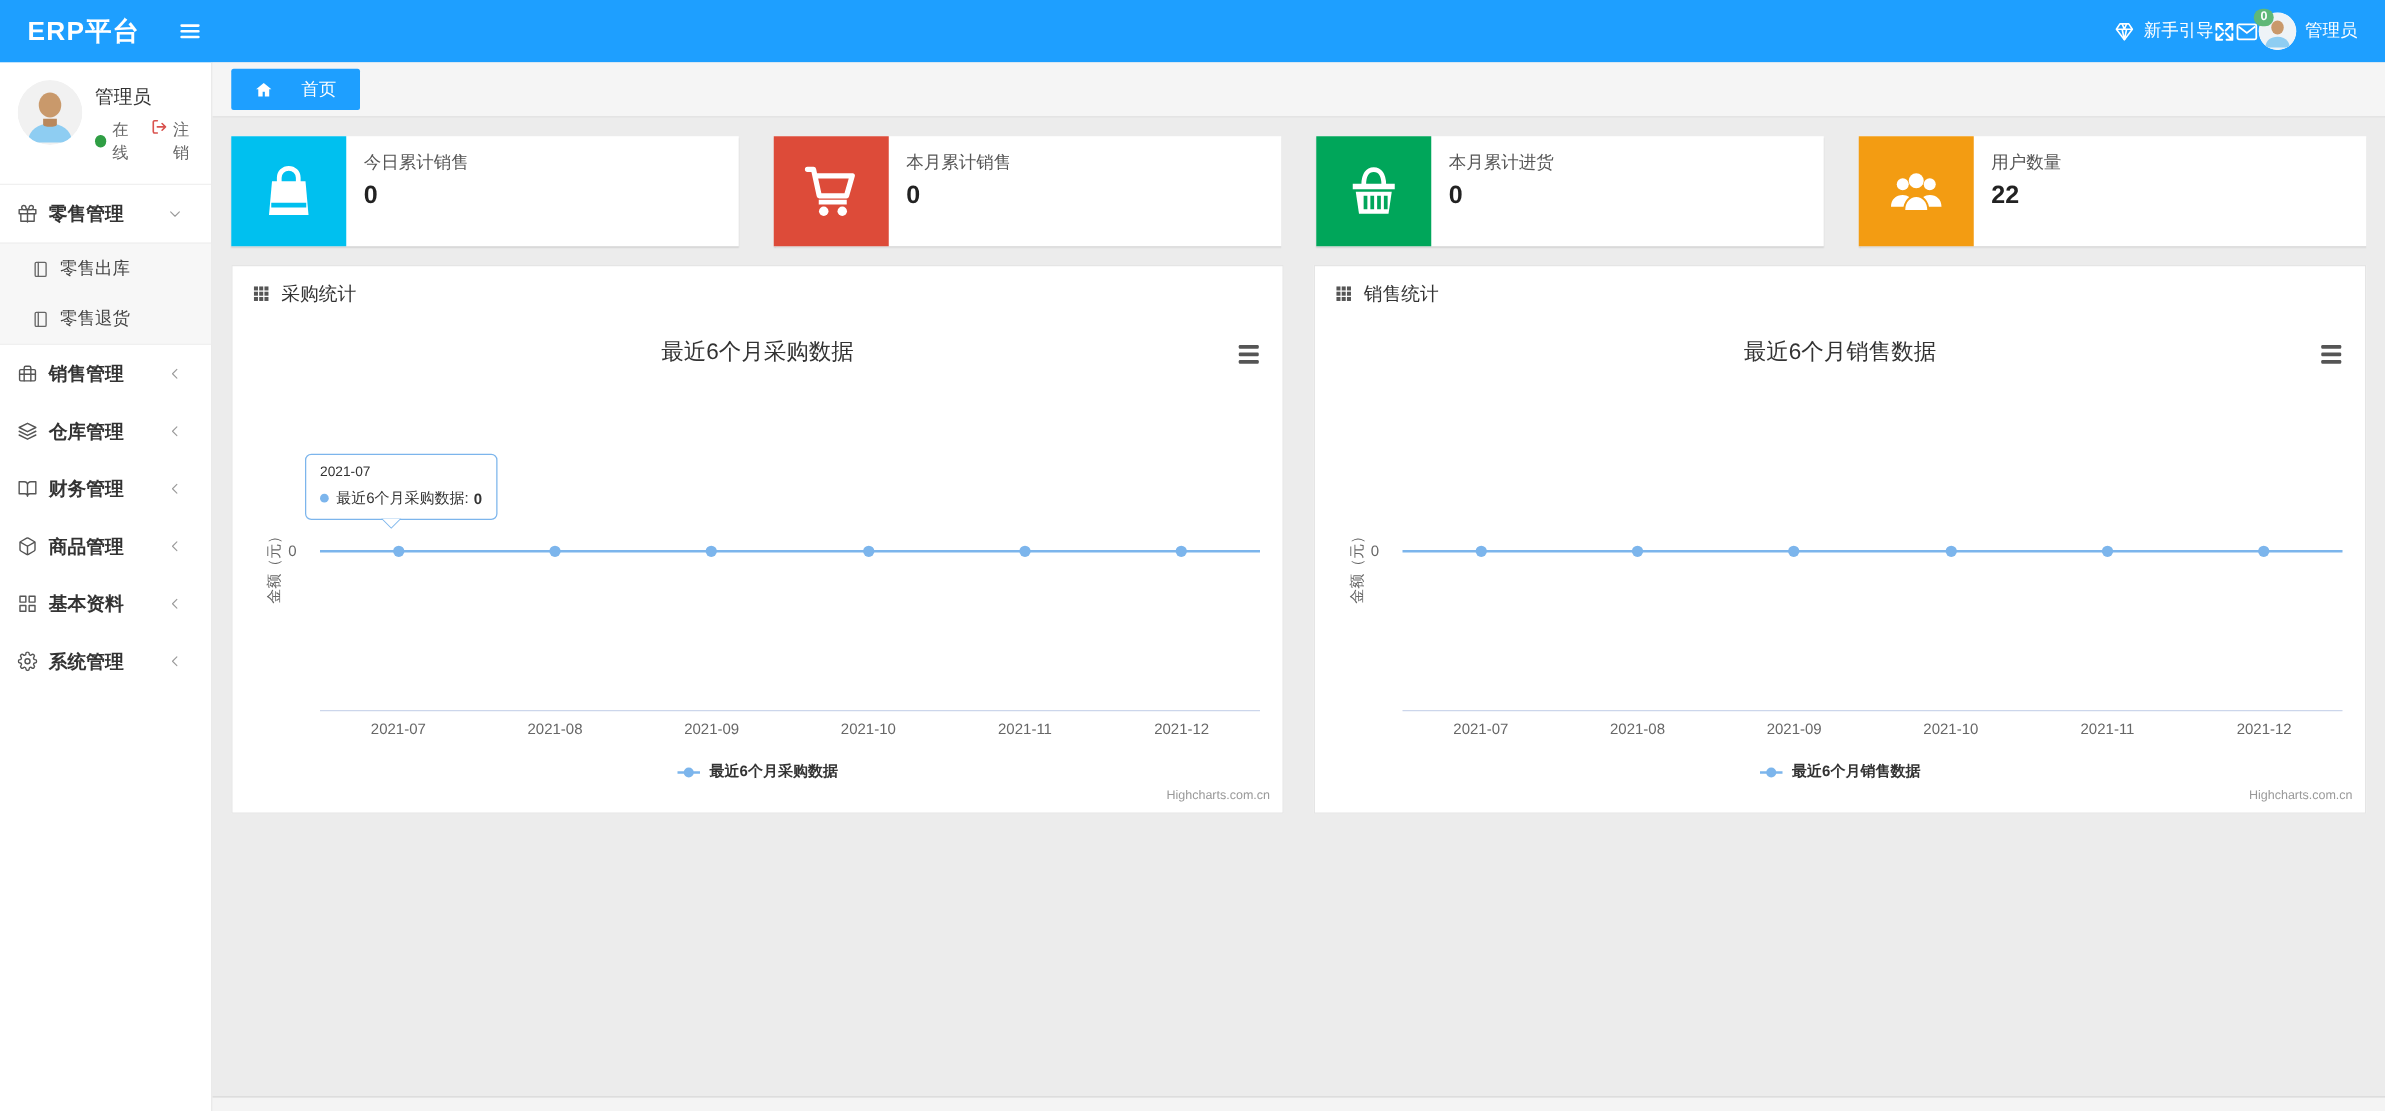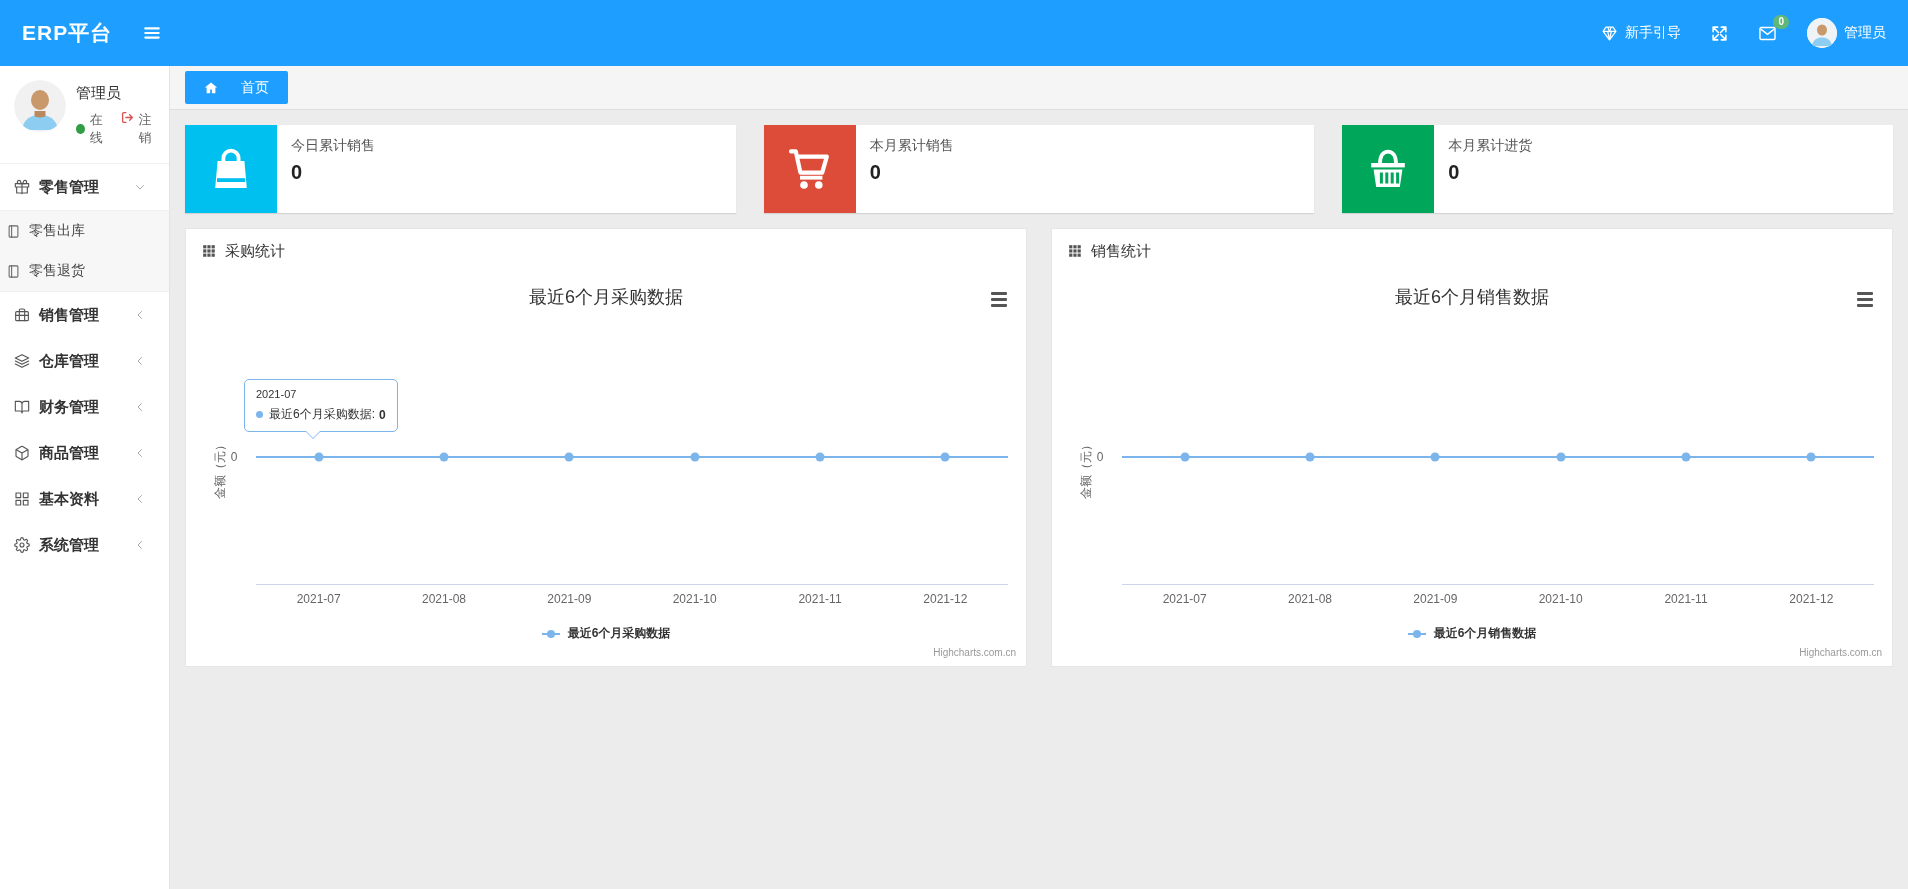--- a/index.html
+++ b/index.html
@@ -1,24 +1,24 @@
 <!DOCTYPE html>
 <html><head>
 <meta charset="utf-8">
 <style>
   * { box-sizing: border-box; margin: 0; padding: 0; }
   html,body { width:1908px; height:889px; overflow:hidden;
     font-family:"Liberation Sans","DejaVu Sans",sans-serif; background:#ececec; }
   .icon svg { display:block; }
 
   
-  .navbar { height:66px; background:#1e9fff; color:#fff; display:flex; align-items:center; padding:0 22px; }
+  .navbar { height:50px; background:#1e9fff; color:#fff; display:flex; align-items:center; padding:0 22px; }
   .brand { font-size:21px; font-weight:bold; letter-spacing:1px; margin-right:30px; }
   .nav-burger { cursor:pointer; }
-  .nav-right { margin-left:auto; display:flex; align-items:center; gap:30px; font-size:14px;justify-content:flex-end; }
+  .nav-right { margin-left:auto; display:flex; align-items:center; font-size:14px;justify-content:flex-end; }
   .nav-item { display:flex; align-items:center; gap:7px; cursor:pointer; }
   .mail-wrap { position:relative; }
   .nav-badge { position:absolute; top:-9px; right:-12px; background:#5fb878; color:#fff;
     font-size:10px; line-height:14px; padding:0 5px; border-radius:8px; font-weight:bold; }
   .nav-avatar { width:30px; height:30px; border-radius:50%; overflow:hidden; background:#fff; }
 
   
   .layout { display:flex; height:839px; }
   .sidebar { width:170px; background:#fff; border-right:1px solid #e3e3e3; overflow:hidden; flex:none; }
   .main { flex:1; display:flex; flex-direction:column; background:#ececec; min-width:0; }
@@ -30,21 +30,21 @@
   .user-name { font-size:15px; color:#333; margin-bottom:8px; }
   .user-status { display:flex; align-items:center; gap:5px; font-size:13px; color:#666; }
   .status-dot { width:10px; height:10px; border-radius:50%; background:#2f9e44; display:inline-block; }
   .logout { display:flex; gap:4px; cursor:pointer; margin-left:4px; color:#666; }
 
   .menu-item { height:46px; display:flex; align-items:center; padding:0 14px; cursor:pointer;
     color:#333; font-size:15px; font-weight:600; }
   .menu-item .icon { margin-right:9px; color:#555; }
   .menu-item .chevron { margin-left:auto; color:#999; }
   .submenu { background:#f7f7f7; border-top:1px solid #f0f0f0; border-bottom:1px solid #f0f0f0; }
-  .submenu-item { height:40px; display:flex; align-items:center; padding:0 14px 0 6px; cursor:pointer;
+  .submenu-item { height:40px; display:flex; align-items:center; padding:0 14px 0 25px; cursor:pointer;
     color:#444; font-size:14px; font-weight:400; }
   .submenu-item .icon { margin-right:8px; color:#666; }
 
   
   .tabbar { height:44px; background:#f5f5f5; border-bottom:1px solid #dedede; display:flex; align-items:center; padding:0 15px; flex:none; }
   .tab-active { background:#1e9fff; color:#fff; height:33px; display:flex; align-items:center; gap:23px;
     padding:0 19px; font-size:14px; border-radius:2px; cursor:pointer; }
 
   
   .content { flex:1; padding:15px; overflow:hidden; }
@@ -353,20 +353,38 @@
                   <path fill="#fff" d="M4.8 12.2h14.4L17.9 21H6.1z"></path>
                   <g stroke="currentColor" stroke-width="1.5" fill="none">
                     <path d="M8.7 13.8v5.4M11.4 13.8v5.4M14.1 13.8v5.4M16.8 13.8v5.4"></path>
                   </g>
                 </svg>
               </span>
             </div>
             <div class="stat-info">
               <div class="stat-label">本月累计进货</div>
               <div class="stat-value">0</div>
+            </div>
+          </div>
+          <div class="stat-card">
+            <div class="icon-box" style="background: rgb(243, 156, 18); color: rgb(243, 156, 18);">
+              <span class="icon">
+                <svg viewBox="0 0 24 24" fill="#fff">
+                  <circle cx="6.6" cy="9.2" r="2.4"></circle>
+                  <circle cx="17.4" cy="9.2" r="2.4"></circle>
+                  <circle cx="12" cy="7.8" r="3"></circle>
+                  <path d="M1.9 18.2c0-2.9 2-4.7 4.7-4.7 1 0 1.9.3 2.6.8a6.6 6.6 0 0 0-2.3 3.9z"></path>
+                  <path d="M22.1 18.2c0-2.9-2-4.7-4.7-4.7-1 0-1.9.3-2.6.8a6.6 6.6 0 0 1 2.3 3.9z"></path>
+                  <path d="M7.6 19.5c0-3 1.9-5.2 4.4-5.2s4.4 2.2 4.4 5.2z"></path>
+                </svg>
+              </span>
+            </div>
+            <div class="stat-info">
+              <div class="stat-label">用户数量</div>
+              <div class="stat-value">22</div>
             </div>
           </div>
         </div>
 
       <div class="panels-row">
 
         <section class="panel">
           <div class="panel-header">
             <span class="icon th-icon">
               <svg width="14" height="14" viewBox="0 0 24 24" fill="#555">

